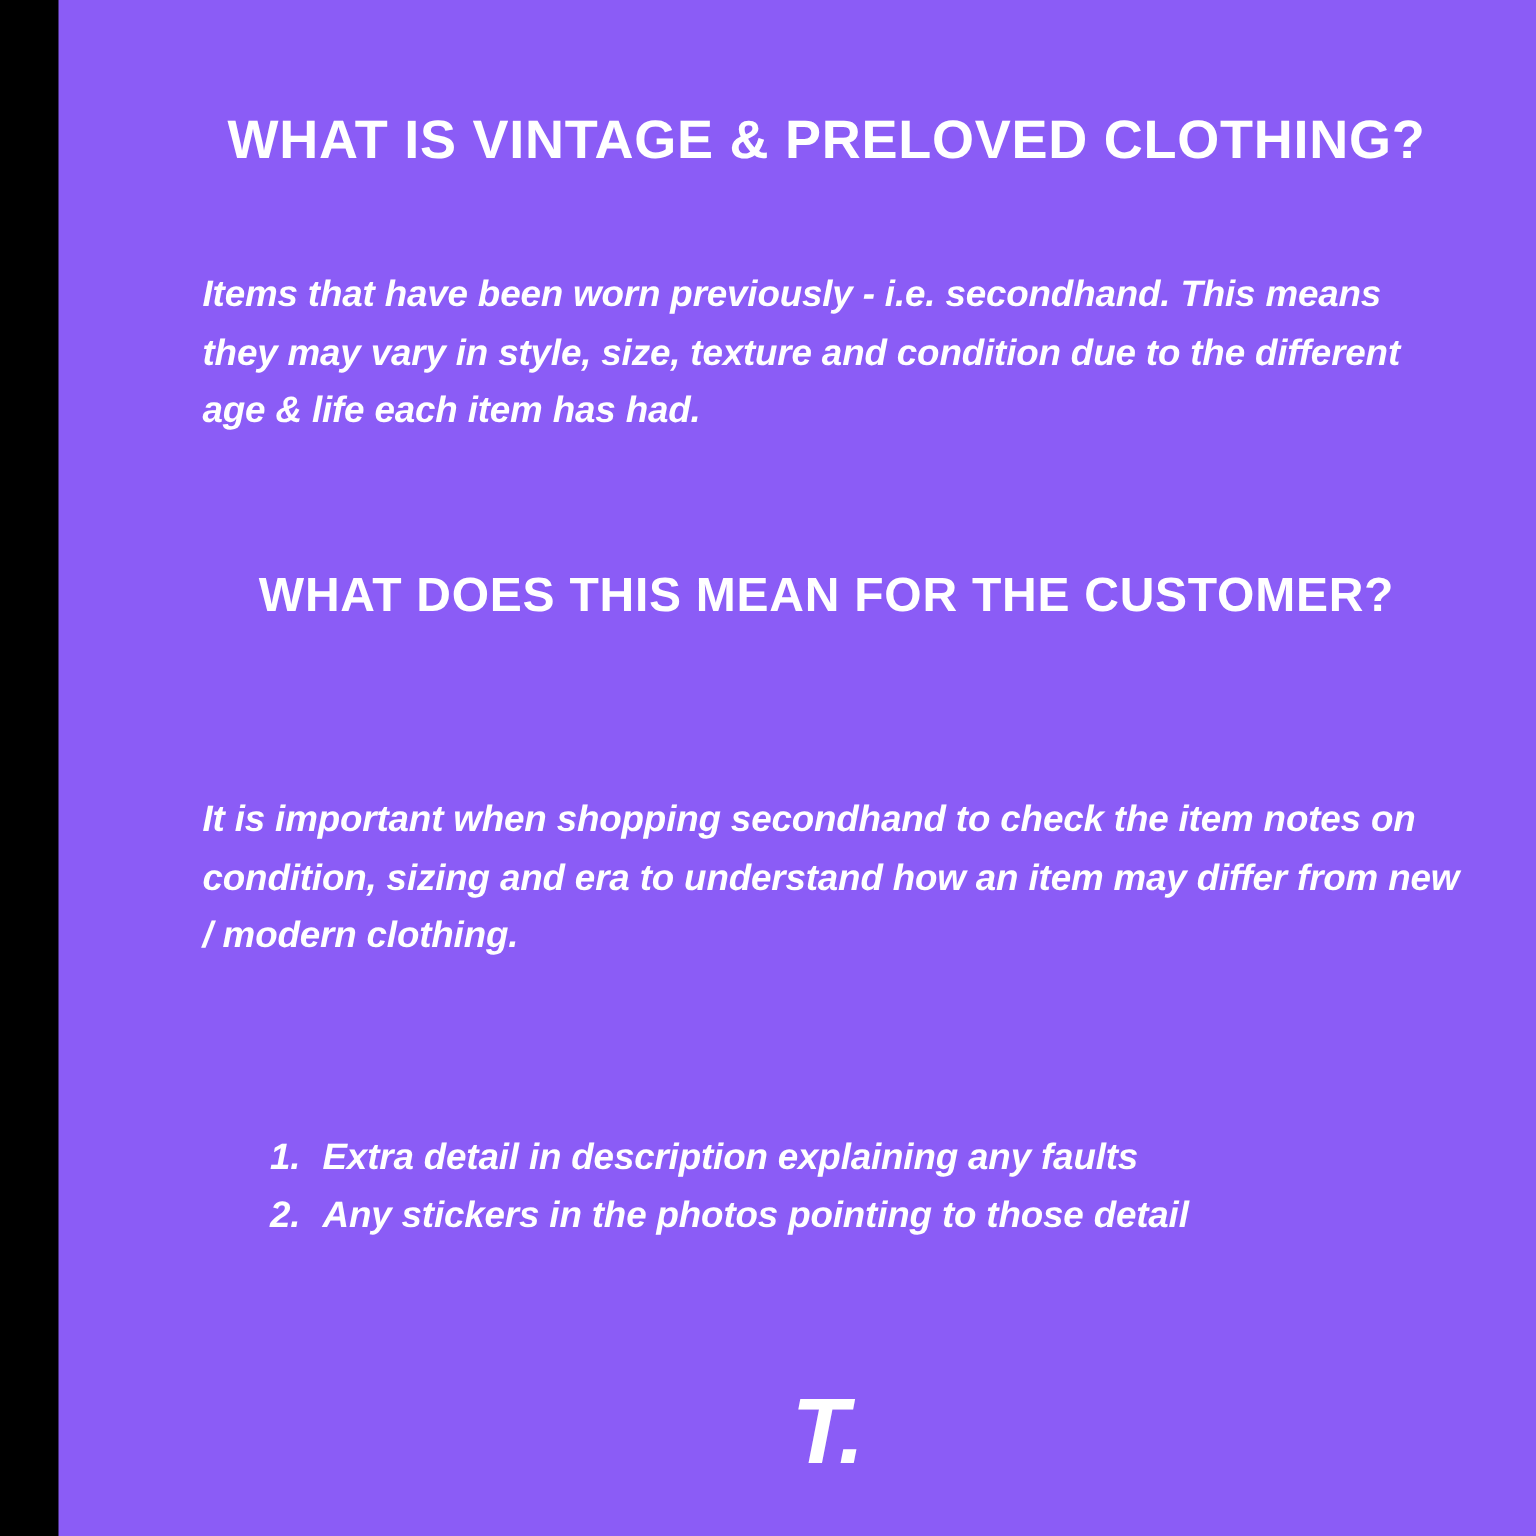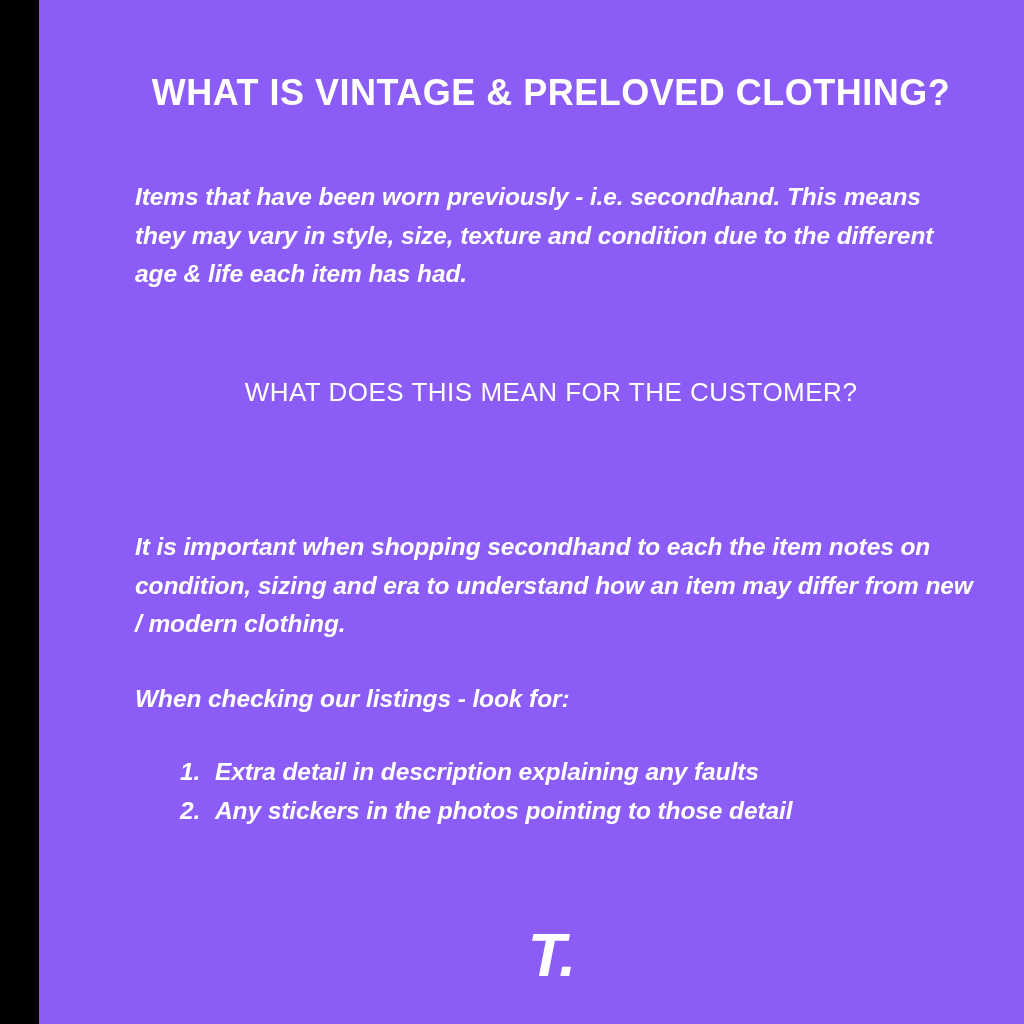--- a/index.html
+++ b/index.html
@@ -44,22 +44,22 @@
     font-style: italic;
     line-height: 1.58;
     letter-spacing: -0.1px;
   }
   .heading-2 {
     position: absolute;
     top: 376px;
     left: 112px;
     width: 800px;
     text-align: center;
-    font-size: 26px;
-    font-weight: normal;
+    font-size: 32px;
+    font-weight: bold;
     letter-spacing: 0.5px;
     line-height: 1.3;
     text-transform: uppercase;
   }
   .para-2 {
     position: absolute;
     top: 528px;
     left: 96px;
     width: 845px;
     font-size: 24.5px;
@@ -112,23 +112,22 @@
 <body>
 
 <div class="page">
 
   <div class="heading-1">WHAT IS VINTAGE &amp; PRELOVED CLOTHING?</div>
 
   <div class="para-1">Items that have been worn previously - i.e. secondhand. This means they may vary in style, size, texture and condition due to the different age &amp; life each item has had.</div>
 
   <div class="heading-2">WHAT DOES THIS MEAN FOR THE CUSTOMER?</div>
 
-  <div class="para-2">It is important when shopping secondhand to each the item notes on condition, sizing and era to understand how an item may differ from new / modern clothing.</div>
+  <div class="para-2">It is important when shopping secondhand to check the item notes on condition, sizing and era to understand how an item may differ from new / modern clothing.</div>
 
-  <div class="para-3">When checking our listings - look for:</div>
 
   <ol class="list">
     <li>Extra detail in description explaining any faults</li>
     <li>Any stickers in the photos pointing to those detail</li>
   </ol>
 
   <div class="logo">T.</div>
 
 </div>
 

